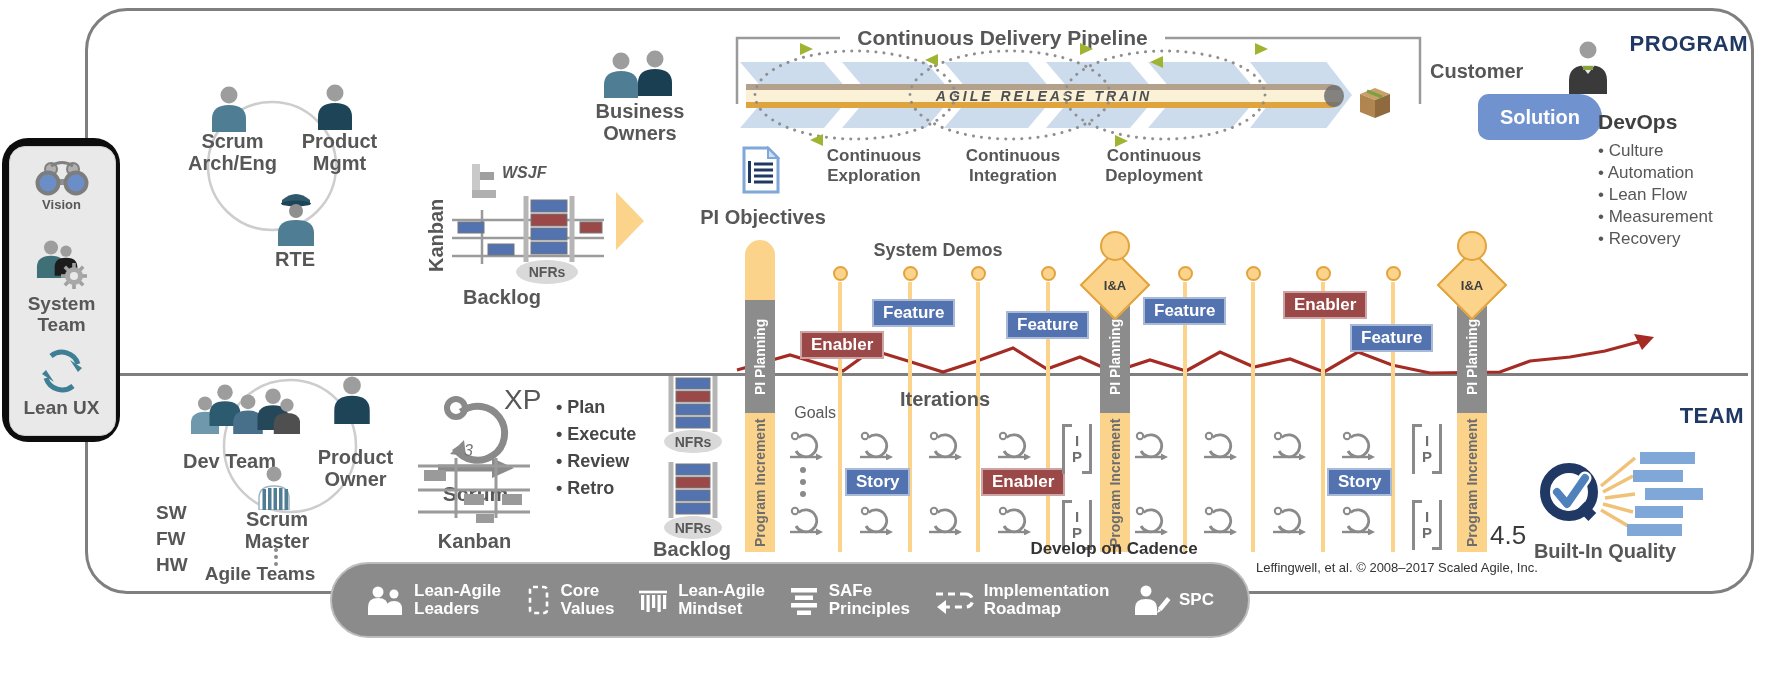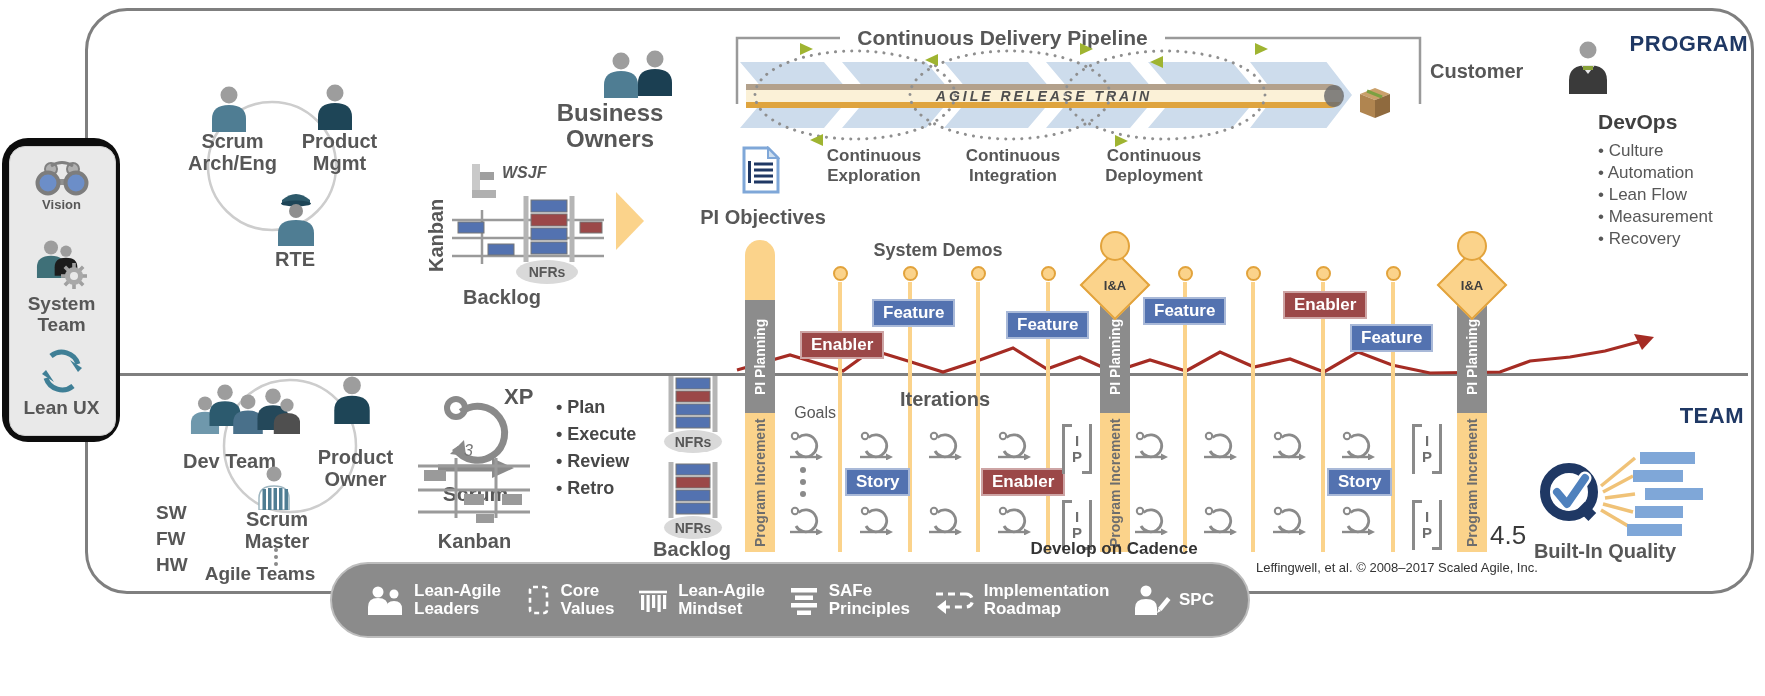--- a/index.html
+++ b/index.html
@@ -139,21 +139,21 @@
     <path d="M4 58 V45 Q4 32 22 32 Q40 32 40 45 V58 Z" fill="#4f7d93"></path>
   </svg>
   <div class="lbl" style="left:264px;top:248px;width:62px;font-size:20px">RTE</div>
 
   <svg class="abs" style="left:602px;top:52px" width="38" height="46">
       <use href="#sym-person" width="38" height="46" style="color:#4f7d93"></use>
     </svg>
   <svg class="abs" style="left:636px;top:50px" width="38" height="46">
       <use href="#sym-person" width="38" height="46" style="color:#1b3f52"></use>
     </svg>
-  <div class="lbl" style="left:548px;top:100px;width:124px;font-size:24px">
+  <div class="lbl" style="left:578px;top:100px;width:124px;font-size:20px">
     <div>Business</div>
     <div>Owners</div>
   </div>
 
   <div class="lbl vt" style="left:424px;top:190px;width:24px;height:90px;font-size:20px">Kanban</div>
   <svg class="abs" style="left:468px;top:160px" width="36" height="42">
     <rect x="4" y="4" width="8" height="34" fill="#c9c9c9"></rect>
     <rect x="4" y="30" width="24" height="8" fill="#b0b0b0"></rect>
     <rect x="12" y="12" width="14" height="8" fill="#9f9f9f"></rect>
   </svg>
@@ -216,20 +216,21 @@
       <div>Deployment</div>
   </div>
 
   <div class="abs" style="left:1430px;top:60px;font-weight:bold;font-size:20px;color:#575757">Customer</div>
   <svg class="abs" style="left:1566px;top:40px" width="44" height="54">
     <circle cx="22" cy="10" r="8.5" fill="#9d9d9d"></circle>
     <path d="M3 54 V40 Q3 25 22 25 Q41 25 41 40 V54 Z" fill="#3a3a3a"></path>
     <polygon points="15,25 22,34 29,25" fill="#e8e8e8"></polygon>
     <rect x="17" y="26" width="10" height="4" fill="#8aa33a"></rect>
   </svg>
+  <div class="solution">Solution</div>
   <div class="abs" style="left:1598px;top:110px;font-weight:bold;font-size:21px;color:#404040">DevOps</div>
   <div class="abs" style="left:1598px;top:140px">
     <div class="devops-item">• Culture</div>
     <div class="devops-item">• Automation</div>
     <div class="devops-item">• Lean Flow</div>
     <div class="devops-item">• Measurement</div>
     <div class="devops-item">• Recovery</div>
   </div>
 
   <svg class="abs" style="left:0;top:0;width:1765px;height:696px;pointer-events:none">
@@ -428,21 +429,21 @@
     <div>HW</div>
   </div>
 
   <svg class="abs" style="left:430px;top:388px" width="92" height="92">
     <circle cx="26" cy="20" r="9" fill="none" stroke="#8a8a8a" stroke-width="6"></circle>
     <path d="M31 24 A27 27 0 1 1 25 60" fill="none" stroke="#8a8a8a" stroke-width="7"></path>
     <polygon points="20,66 34,52 36,68" fill="#8a8a8a"></polygon>
     <path d="M8 80 H64" stroke="#8a8a8a" stroke-width="7"></path>
     <polygon points="84,80 62,70 62,90" fill="#8a8a8a"></polygon>
   </svg>
-  <div class="abs" style="left:504px;top:384px;font-weight:bold;font-size:22px;color:#575757">XP</div>
+  <div class="abs" style="left:504px;top:384px;font-weight:normal;font-size:28px;color:#575757">XP</div>
   <div class="lbl" style="left:428px;top:482px;width:95px;font-size:21px">Scrum</div>
   <div class="abs bullets" style="left:556px;top:394px">
     <div>• Plan</div>
     <div>• Execute</div>
     <div>• Review</div>
     <div>• Retro</div>
   </div>
   <svg class="abs" style="left:418px;top:442px" width="112" height="84">
     <text x="46" y="14" font-size="16" fill="#777" font-family="Liberation Sans,sans-serif" font-style="italic">3</text>
     <path d="M0 24 H112 M0 48 H112 M0 70 H112" stroke="#9a9a9a" stroke-width="3"></path>

